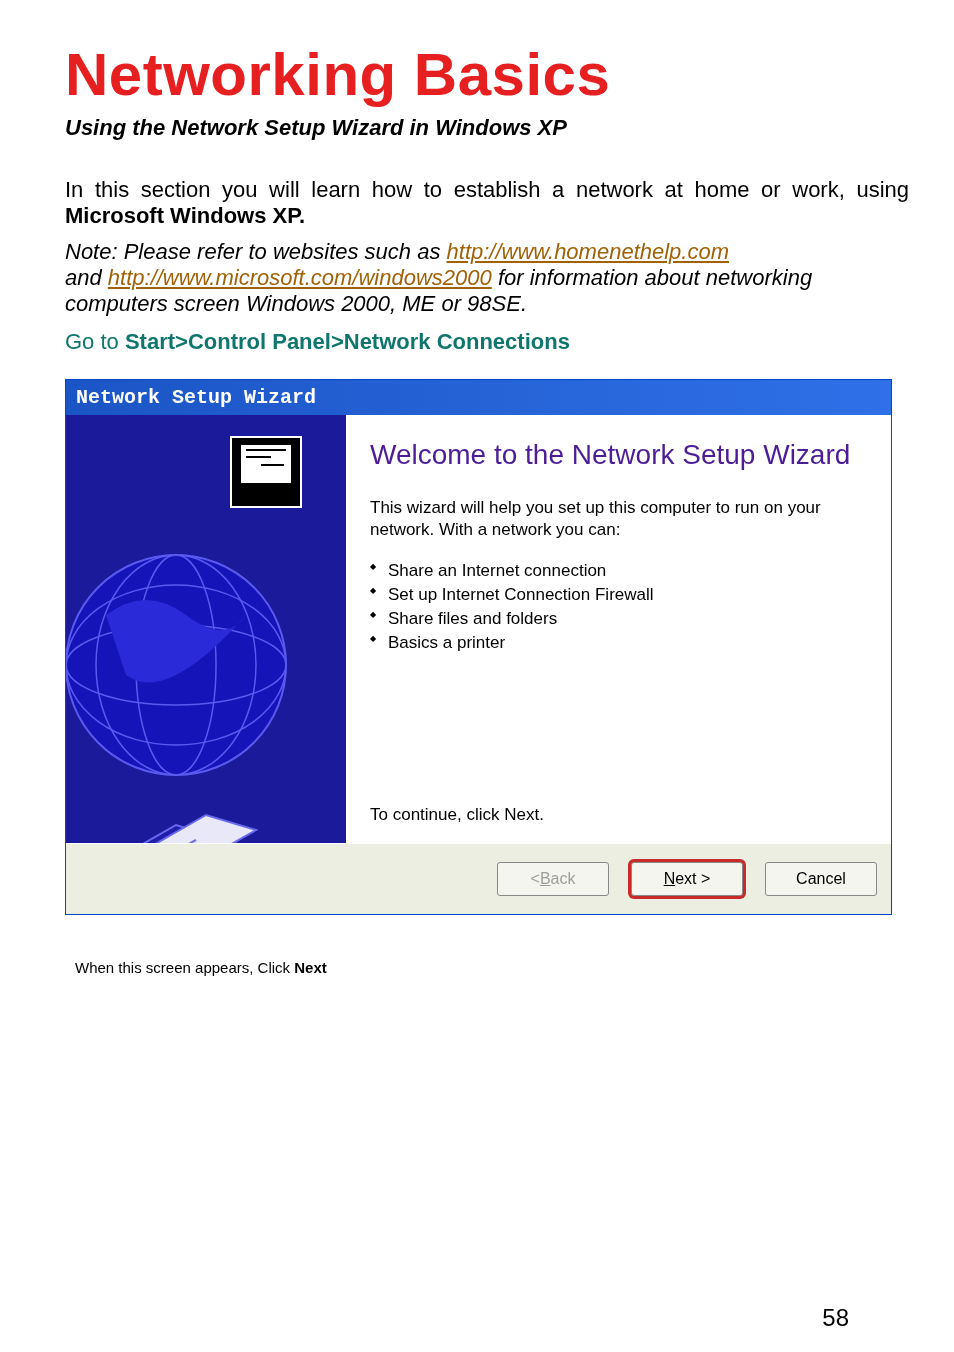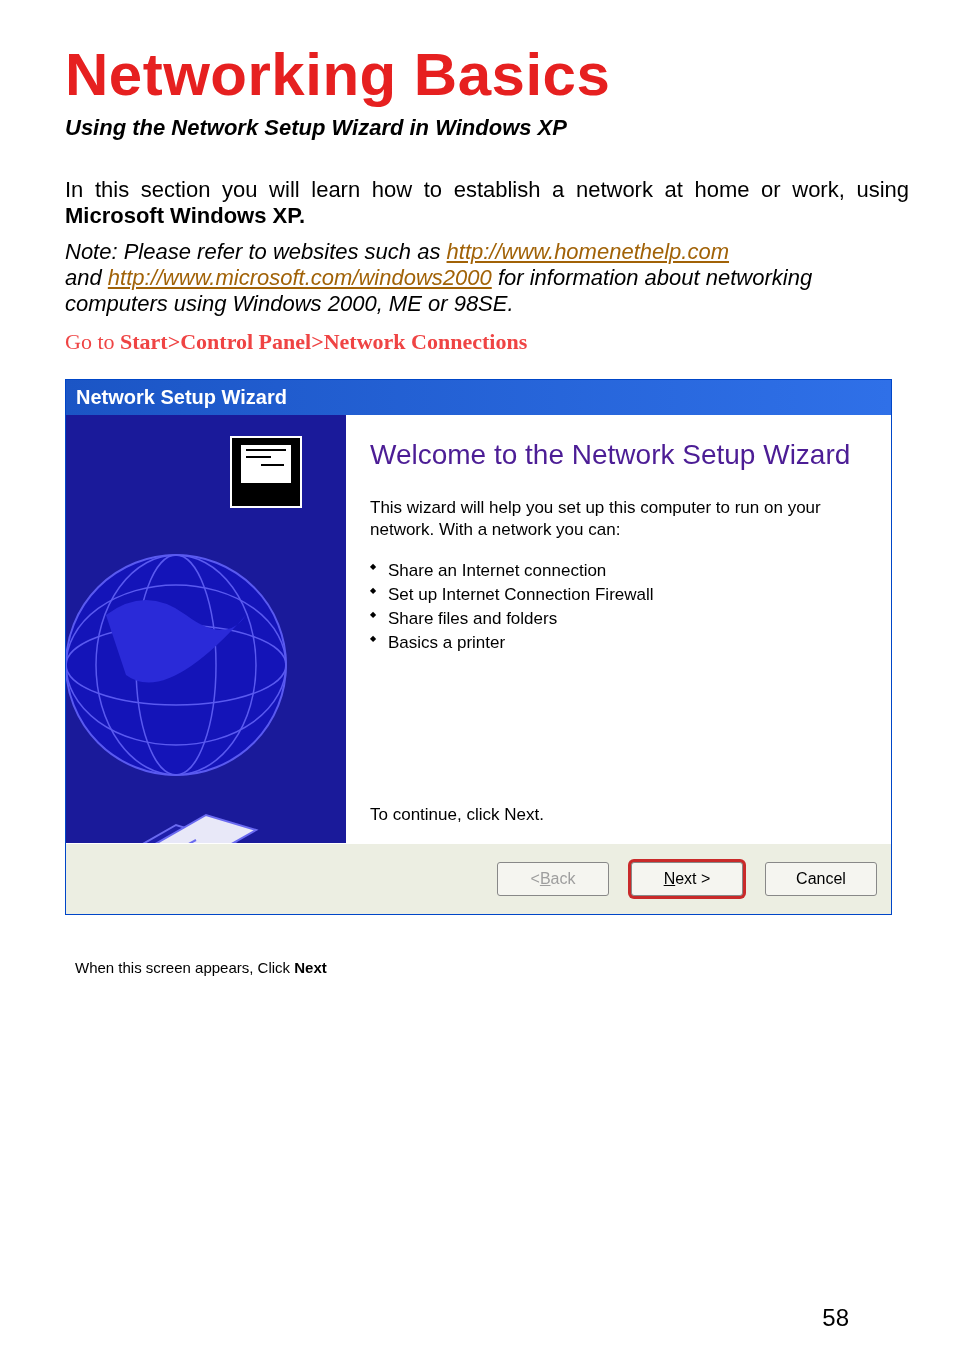--- a/index.html
+++ b/index.html
@@ -39,34 +39,33 @@
     color: #000;
   }
   .doc-link {
     color: #a16207;
     text-decoration: underline;
     font-style: italic;
   }
   .doc-goto {
     font-size: 22px;
     margin: 12px 0 24px 0;
-    color: #ef4444;
-    font-family: Liberation Serif, serif;
+    color: #0f766e;
   }
 
   
   .wizard-window {
     width: 825px;
     border: 1px solid #0046c8;
     margin: 18px 0 0 0;
   }
   .wizard-titlebar {
     background: linear-gradient(to right, #1b55c5, #2f70e8);
     color: #fff;
-    font-family: Liberation Sans, sans-serif;
+    font-family: Liberation Mono, monospace;
     font-weight: bold;
     font-size: 20px;
     padding: 6px 10px;
   }
   .wizard-body {
     display: flex;
     background: #ffffff;
   }
   .wizard-left {
     width: 280px;
@@ -172,21 +171,21 @@
 
 <h1 class="doc-title">Networking Basics</h1>
 <div class="doc-subtitle">Using the Network Setup Wizard in Windows XP</div>
 
 <p class="doc-body1">
   <span>In this section you will learn how to establish a network at home or work, using </span><span class="doc-body-bold">Microsoft Windows XP.</span>
 </p>
 
 <p class="doc-note">
   <span>Note:  Please refer to websites such as </span><a class="doc-link">http://www.homenethelp.com</a><br>
-  <span>and </span><a class="doc-link">http://www.microsoft.com/windows2000</a><span>  for information about networking computers using Windows 2000, ME or 98SE.</span>
+  <span>and </span><a class="doc-link">http://www.microsoft.com/windows2000</a><span>  for information about networking computers screen Windows 2000, ME or 98SE.</span>
 </p>
 
 <p class="doc-goto">
   <span>Go to </span><b>Start&gt;Control Panel&gt;Network Connections</b>
 </p>
 
 <div class="wizard-window">
   <div class="wizard-titlebar">Network Setup Wizard</div>
   <div class="wizard-body">
     <div class="wizard-left">

